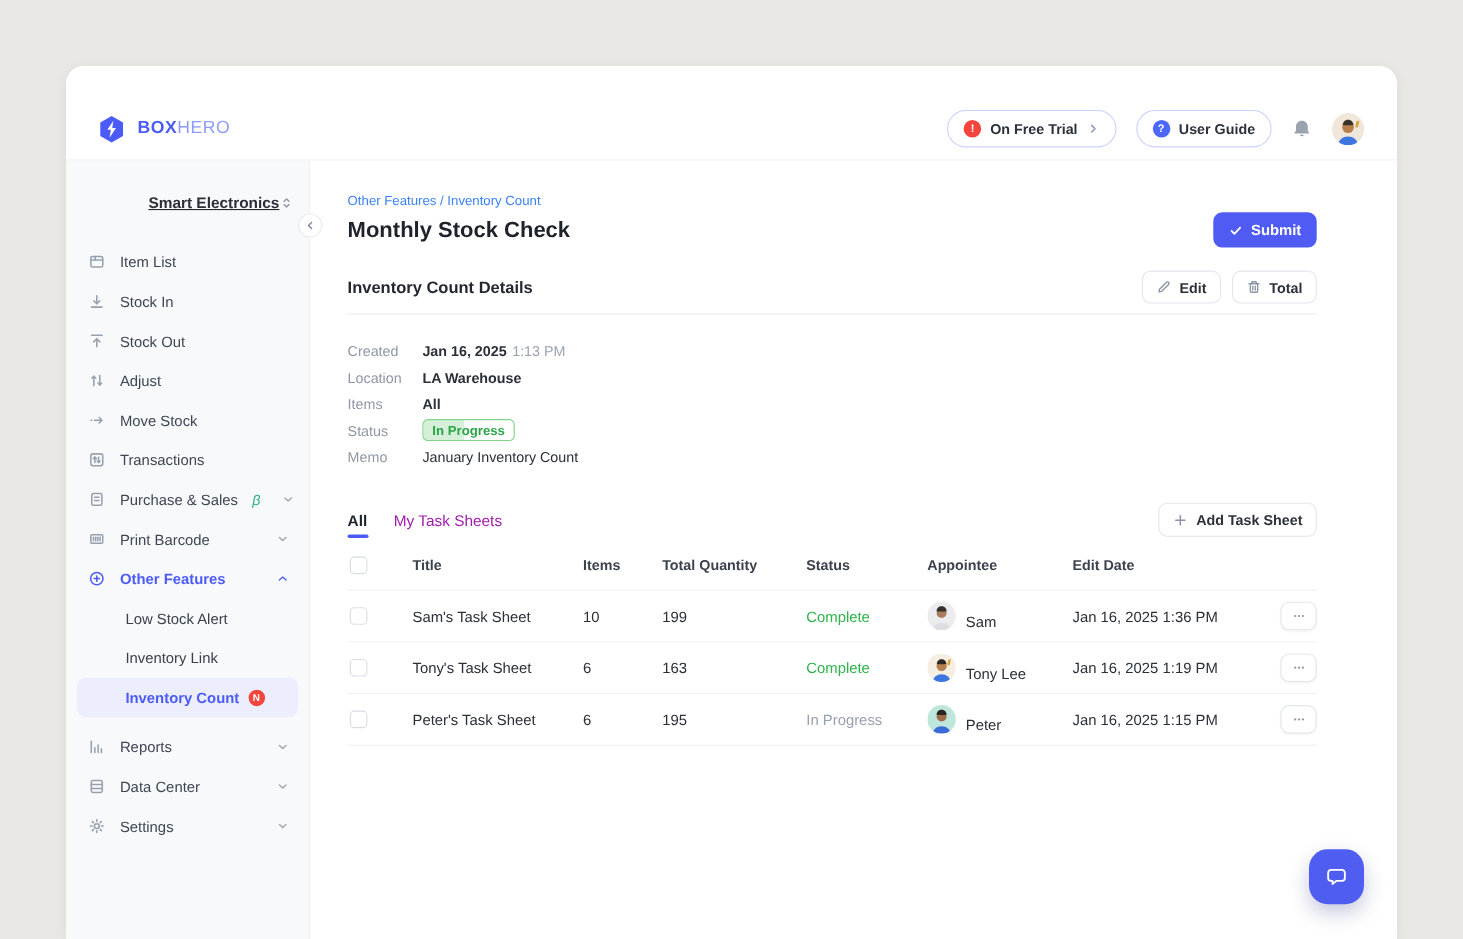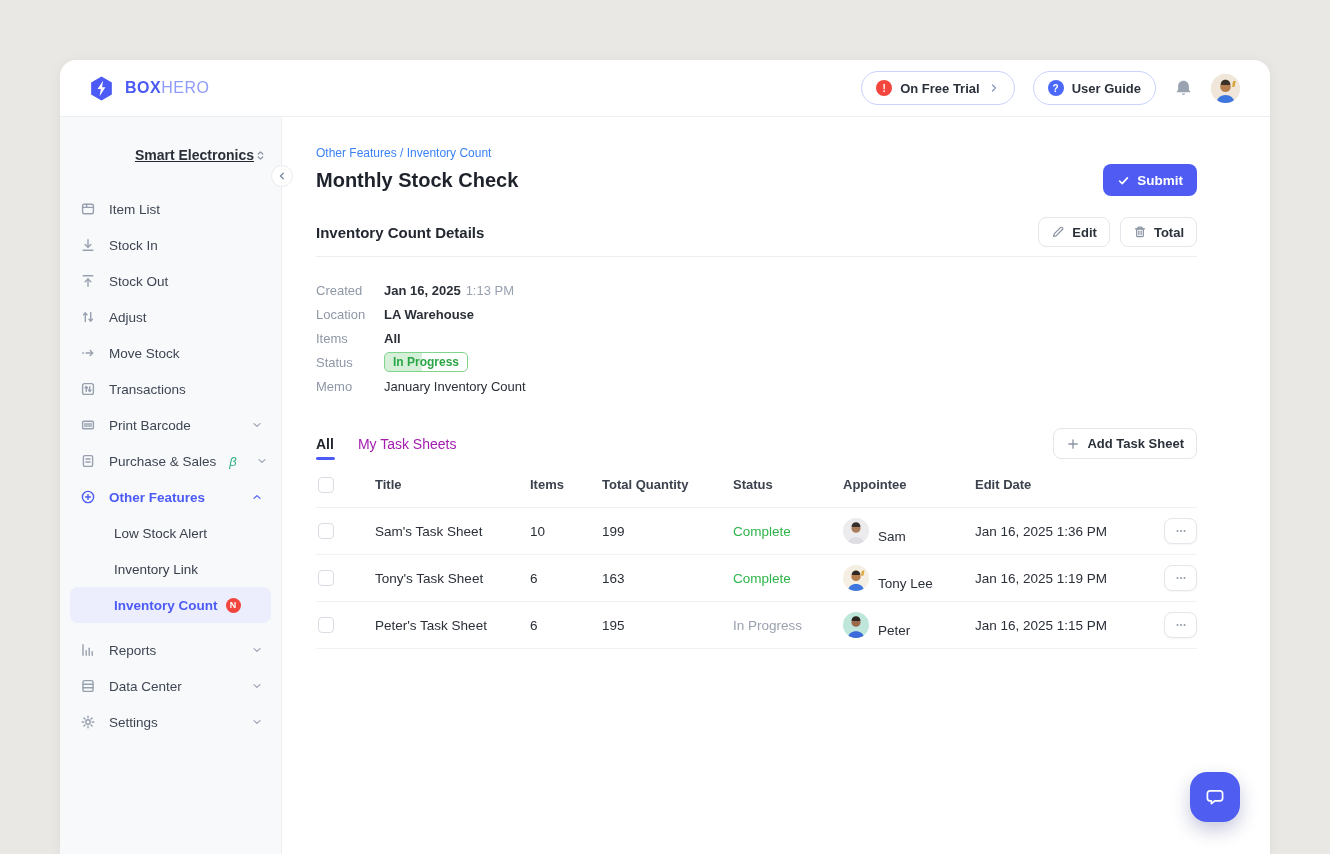--- a/index.html
+++ b/index.html
@@ -11,21 +11,21 @@
     overflow:hidden;
     color:#23272F;
   }
   .window {
     position:absolute; left:60px; top:60px; width:1210px; height:794px;
     background:#fff; border-radius:16px 16px 0 0; overflow:hidden;
     display:flex; flex-direction:column;
     box-shadow:0 2px 14px rgba(0,0,0,.06);
   }
   
-  .topbar { flex:0 0 57px; display:flex; align-items:center; padding:0 30px 0 28px; border-bottom:1px solid #EEEFF2; }
+  .topbar { flex:0 0 57px; display:flex; align-items:center; padding:0 30px 0 28px; border-bottom:1px solid #EEEFF2;margin-top:29px; }
   .brand { display:flex; align-items:center; gap:10px; }
   .brand-text { font-size:16px; letter-spacing:.5px; }
   .brand-bold { font-weight:700; color:#4C5BF5; }
   .brand-light { font-weight:400; color:#8E9BF8; }
   .topbar-right { margin-left:auto; display:flex; align-items:center; gap:18px; }
   .pill {
     display:flex; align-items:center; gap:8px; height:34px; padding:0 14px;
     border:1px solid #C9D3FC; border-radius:18px; background:#fff;
     font-size:13px; font-weight:600; color:#2B313B; cursor:pointer;
   }
@@ -259,45 +259,45 @@
                 <path d="M9.7 5.6v4.8"></path>
                 <path d="M8.4 9.1l1.3 1.3L11 9.1"></path>
               </svg>
             </span>
           <span class="nav-label">Transactions</span>
         </div>
 
         <div class="nav-item">
           <span class="nav-icon">
               <svg width="16" height="16" viewBox="0 0 16 16" fill="none" stroke="currentColor" stroke-width="1.4" stroke-linecap="round" stroke-linejoin="round">
+                <rect x="3.4" y="2.6" width="9.2" height="10.8" rx="1.5"></rect>
+                <path d="M6 6h4"></path>
+                <path d="M6 9h4"></path>
+              </svg>
+            </span>
+          <span class="nav-label">Purchase &amp; Sales</span>
+          <span class="beta">β</span>
+          <span class="nav-chevron">
+              <svg width="12" height="12" viewBox="0 0 16 16" fill="none" stroke="currentColor" stroke-width="1.6" stroke-linecap="round" stroke-linejoin="round">
+                <path d="M4 6.2l4 3.6 4-3.6"></path>
+              </svg>
+            </span>
+        </div>
+
+        <div class="nav-item">
+          <span class="nav-icon">
+              <svg width="16" height="16" viewBox="0 0 16 16" fill="none" stroke="currentColor" stroke-width="1.4" stroke-linecap="round" stroke-linejoin="round">
                 <rect x="2.6" y="4.2" width="10.8" height="7.6" rx="1"></rect>
                 <path d="M5 6.4v3.2"></path>
                 <path d="M7 6.4v3.2"></path>
                 <path d="M9 6.4v3.2"></path>
                 <path d="M11 6.4v3.2"></path>
               </svg>
             </span>
           <span class="nav-label">Print Barcode</span>
-          <span class="nav-chevron">
-              <svg width="12" height="12" viewBox="0 0 16 16" fill="none" stroke="currentColor" stroke-width="1.6" stroke-linecap="round" stroke-linejoin="round">
-                <path d="M4 6.2l4 3.6 4-3.6"></path>
-              </svg>
-            </span>
-        </div>
-
-        <div class="nav-item">
-          <span class="nav-icon">
-              <svg width="16" height="16" viewBox="0 0 16 16" fill="none" stroke="currentColor" stroke-width="1.4" stroke-linecap="round" stroke-linejoin="round">
-                <rect x="3.4" y="2.6" width="9.2" height="10.8" rx="1.5"></rect>
-                <path d="M6 6h4"></path>
-                <path d="M6 9h4"></path>
-              </svg>
-            </span>
-          <span class="nav-label">Purchase &amp; Sales</span>
-          <span class="beta">β</span>
           <span class="nav-chevron">
               <svg width="12" height="12" viewBox="0 0 16 16" fill="none" stroke="currentColor" stroke-width="1.6" stroke-linecap="round" stroke-linejoin="round">
                 <path d="M4 6.2l4 3.6 4-3.6"></path>
               </svg>
             </span>
         </div>
 
         <div class="nav-item active-parent">
           <span class="nav-icon">
               <svg width="16" height="16" viewBox="0 0 16 16" fill="none" stroke="currentColor" stroke-width="1.4" stroke-linecap="round" stroke-linejoin="round">

